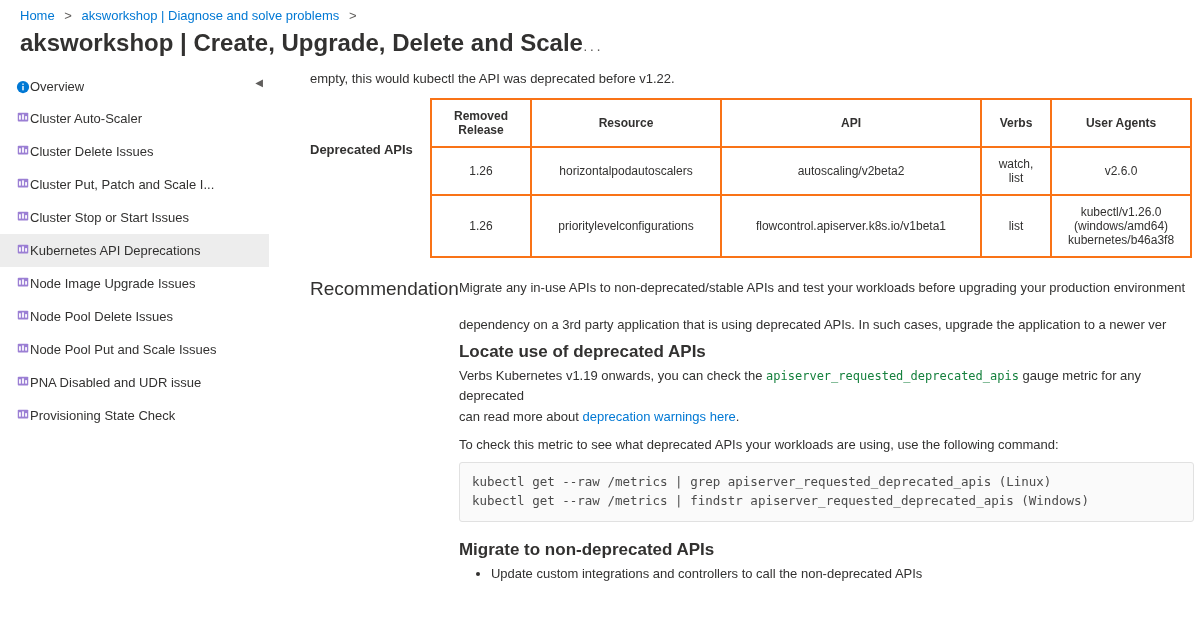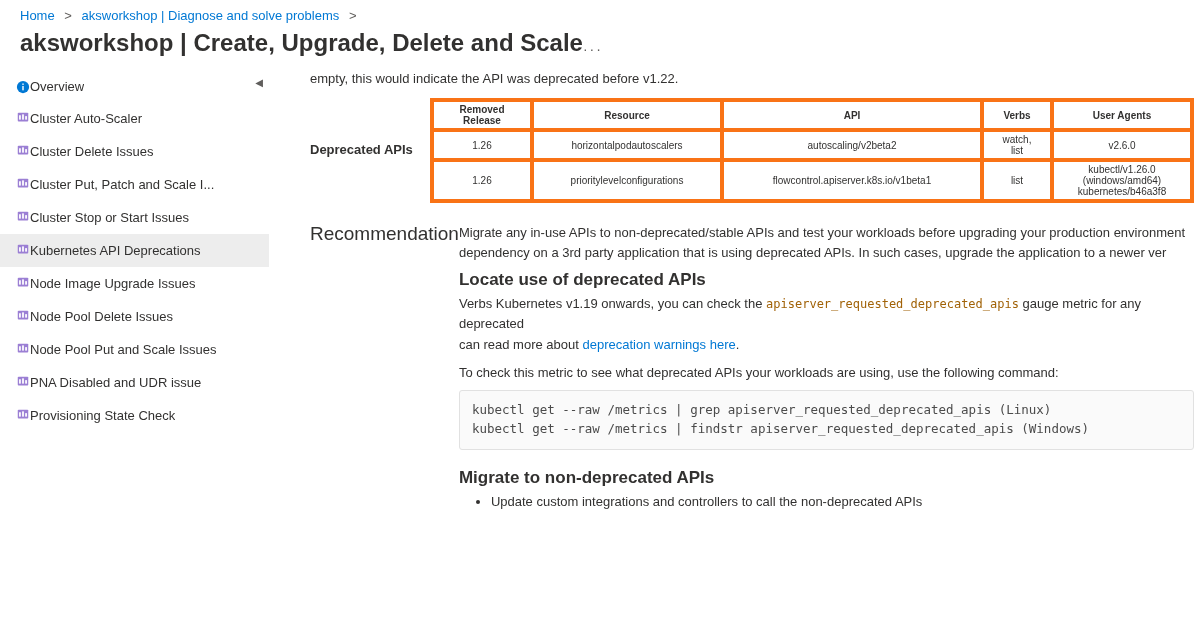--- a/index.html
+++ b/index.html
@@ -16,26 +16,26 @@
 .nav-item{display:flex;align-items:center;padding:8px 16px;cursor:pointer;font-size:13px;color:#323130}
 .nav-item.selected{background:#ededed}
 .nav-item .lbl{white-space:nowrap;overflow:hidden;text-overflow:ellipsis}
 .icon-overview{width:14px;height:14px;flex:0 0 14px}
 .icon-cube{width:14px;height:14px;flex:0 0 14px}
 .content{flex:1;overflow:hidden;padding:0 0 0 40px}
 .section-lbl{font-weight:600;font-size:13px;display:inline-block;vertical-align:top;padding-top:44px}
 .deprecated-row{display:flex;align-items:flex-start;gap:0}
 .top-para{padding:0 0 12px;color:#323130}
 table{border-collapse:collapse;margin-bottom:20px}
-th,td{border:4px solid #f97316;padding:2px 16px;text-align:center;font-size:10px;color:#323130}
+th,td{border:2px solid #f97316;padding:9px 16px;text-align:center;font-size:12px;color:#323130}
 th{font-weight:600}
 .section-h{font-weight:600;font-size:17px;margin-top:6px;margin-bottom:4px}
 .para{color:#323130;line-height:1.5;margin-bottom:8px}
 .link{color:#0078d4;text-decoration:none}
-code.inline{font-family:Consolas,monospace;color:#a16207;font-size:12px}
+code.inline{font-family:Consolas,monospace;color:#15803d;font-size:12px}
 pre.codeblock{background:#fafafa;border:1px solid #e1e1e1;border-radius:3px;padding:10px 12px;font-family:Consolas,monospace;font-size:12.5px;color:#4b4b4b;line-height:1.5;margin:8px 0 18px;white-space:pre}
 ul.bul{list-style:disc;padding-left:32px}
 ul.bul li{margin-top:6px}
 .reco-row{display:flex;align-items:flex-start}
 .reco-lbl{font-weight:400;font-size:19px;padding-right:0}
 .right-col{flex:1;min-width:0}
 </style>
 </head>
 <body>
 
@@ -153,21 +153,21 @@
               <rect x="7" y="5" width="2" height="6" fill="#fff"></rect>
               <rect x="10.5" y="7" width="2" height="4" fill="#fff"></rect>
             </svg></span>
           <span class="lbl">Provisioning State Check</span>
         </div>
       </div>
   </div>
 
   <div class="content">
     <div class="right-col">
-      <p class="top-para">empty, this would indicate the API was deprecated before v1.22.</p>
+      <p class="top-para">empty, this would kubectl the API was deprecated before v1.22.</p>
 
       <div class="deprecated-row">
         <span class="section-lbl" style="width:120px">Deprecated APIs</span>
         <table>
           <thead>
               <tr id="thead-row">
                 <th style="width: 100px;">Removed Release</th>
                 <th style="width: 190px;">Resource</th>
                 <th style="width: 260px;">API</th>
                 <th style="width: 70px;">Verbs</th>
@@ -189,21 +189,21 @@
                 <td>list</td>
                 <td>kubectl/v1.26.0 (windows/amd64) kubernetes/b46a3f8</td>
               </tr>
             </tbody>
         </table>
       </div>
 
       <div class="reco-row">
         <span class="reco-lbl">Recommendation</span>
         <div class="right-col">
-          <p class="para" style="margin-bottom:0">Migrate any in-use APIs to non-deprecated/stable APIs and test your workloads before upgrading your production environment</p>
+          <p class="para" style="margin-bottom:17px">Migrate any in-use APIs to non-deprecated/stable APIs and test your workloads before upgrading your production environment</p>
           <p class="para">dependency on a 3rd party application that is using deprecated APIs. In such cases, upgrade the application to a newer ver</p>
 
           <p class="section-h">Locate use of deprecated APIs</p>
           <p class="para" style="margin-bottom:2px">
             <span>Verbs Kubernetes v1.19 onwards, you can check the </span><code class="inline">apiserver_requested_deprecated_apis</code><span> gauge metric for any deprecated</span>
           </p>
           <p class="para">
             <span>can read more about </span><a href="#" class="link">deprecation warnings here</a><span>.</span>
           </p>
           <p class="para">To check this metric to see what deprecated APIs your workloads are using, use the following command:</p>

